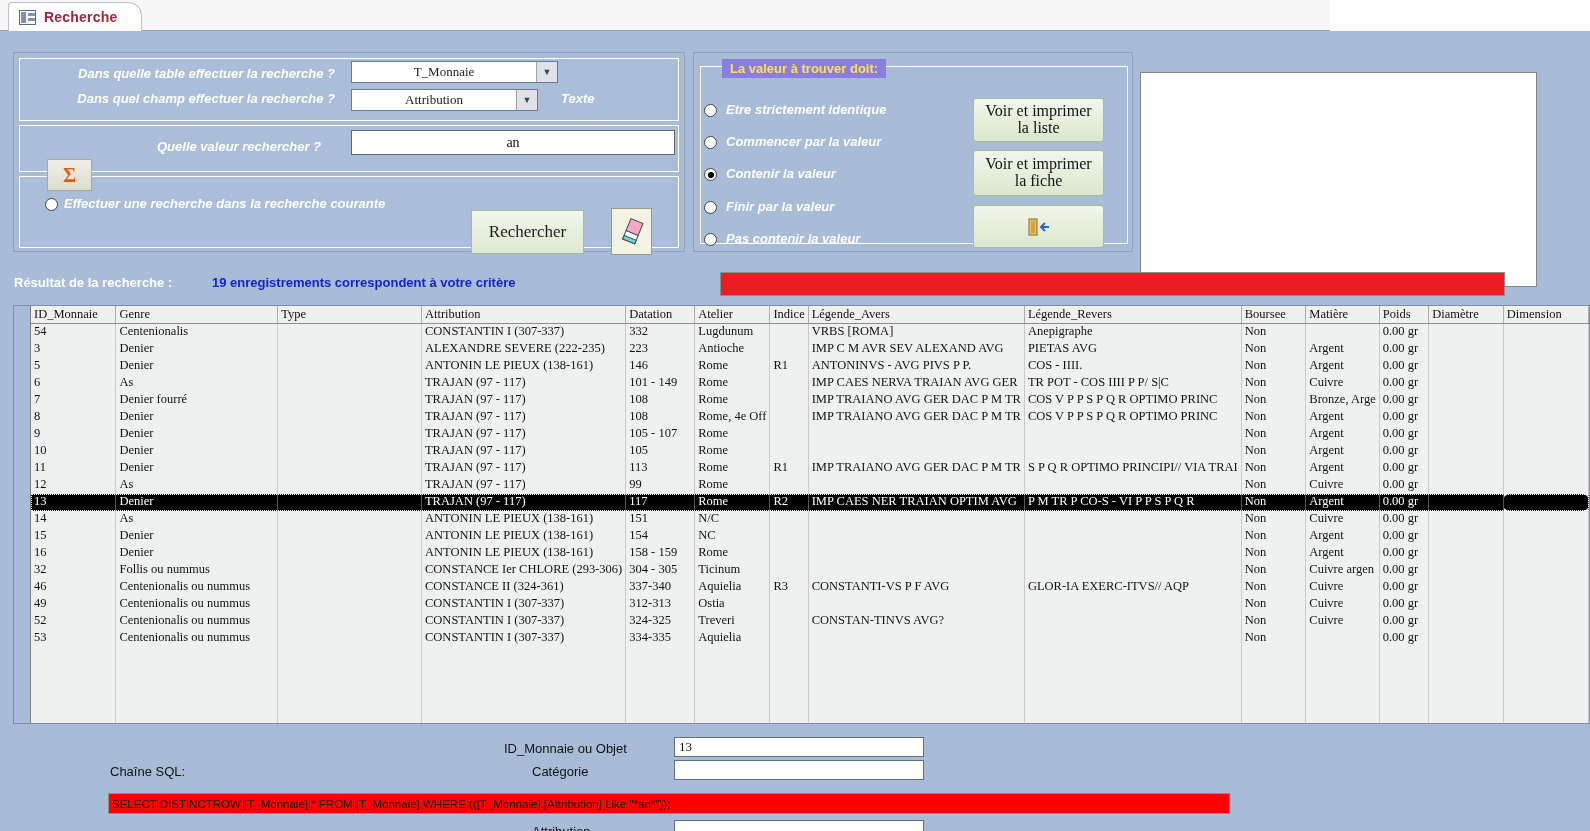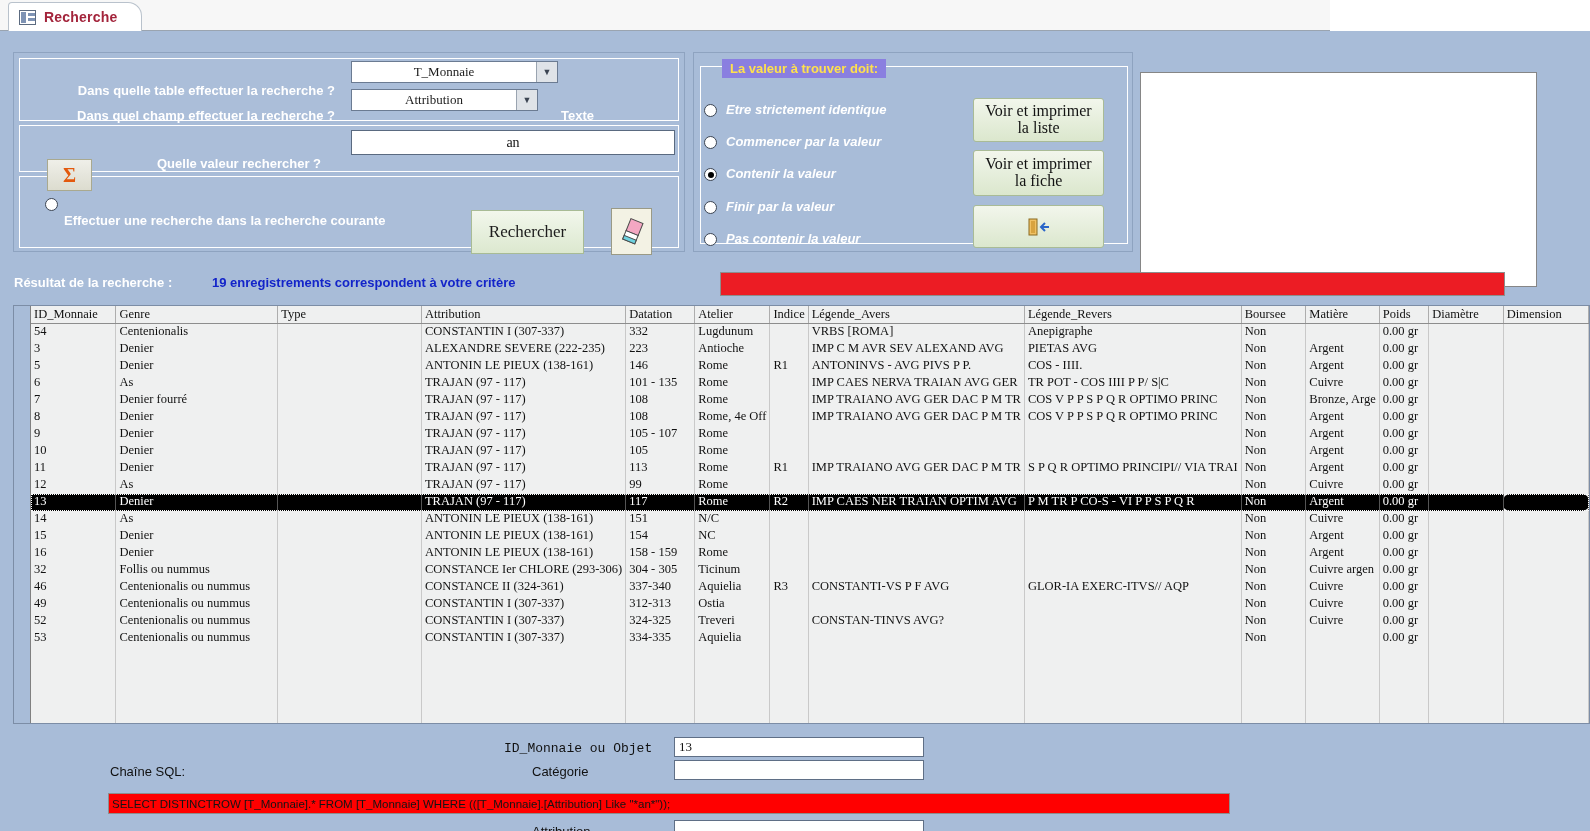--- a/index.html
+++ b/index.html
@@ -57,24 +57,23 @@
   .groupbox {
     position: absolute; border: 1px solid #ffffff;
     background: rgba(255,255,255,0.04);
   }
   #gb-table  { left: 5px;  top: 5px;   width: 660px; height: 63px; }
   #gb-value  { left: 5px;  top: 72px;  width: 660px; height: 47px; }
   #gb-search { left: 5px;  top: 123px; width: 660px; height: 72px; }
 
   .lbl-italic {
     position: absolute;
-    font-weight: bold; font-size: 13px;
+    font-style: italic; font-weight: bold; font-size: 13px;
     color: #ffffff; white-space: nowrap;
     text-align: right;
-    margin-top: 17px;
   }
 
   .combo {
     position: absolute; height: 22px;
     background: #ffffff; border: 1px solid #6b7b92;
     display: flex; align-items: center;
   }
   .combo .combo-text {
     flex: 1; text-align: center; font-size: 13px; color: #1a1a1a;
     font-family: "Liberation Serif", serif;
@@ -422,21 +421,21 @@
             <td class="c10">Argent</td>
             <td class="c11">0.00 gr</td>
             <td class="c12"></td>
             <td class="c13"></td>
           </tr>
           <tr>
             <td class="c0">6</td>
             <td class="c1">As</td>
             <td class="c2"></td>
             <td class="c3">TRAJAN (97 - 117)</td>
-            <td class="c4">101 - 135</td>
+            <td class="c4">101 - 149</td>
             <td class="c5">Rome</td>
             <td class="c6"></td>
             <td class="c7">IMP CAES NERVA TRAIAN AVG GER</td>
             <td class="c8">TR POT - COS IIII P P/ S|C</td>
             <td class="c9">Non</td>
             <td class="c10">Cuivre</td>
             <td class="c11">0.00 gr</td>
             <td class="c12"></td>
             <td class="c13"></td>
           </tr>
@@ -760,21 +759,21 @@
             <td class="c12">&nbsp;</td>
             <td class="c13">&nbsp;</td>
           </tr>
         </tbody>
     </table>
   </div>
 
   <div id="bottom-area">
     <div class="blbl" style="left:110px; top:39px;">Chaîne SQL:</div>
 
-    <div class="blbl" style="left:504px; top:16px;font-family:Liberation Mono, monospace;">ID_Monnaie ou Objet</div>
+    <div class="blbl" style="left:504px; top:16px;">ID_Monnaie ou Objet</div>
     <div class="bfield" style="left:674px; top:12px;">
       <span>13</span>
     </div>
 
     <div class="blbl" style="left:532px; top:39px;">Catégorie</div>
     <div class="bfield" style="left:674px; top:35px;">
       <span></span>
     </div>
 
     <div class="blbl" style="left:532px; top:99px;">Attribution</div>

